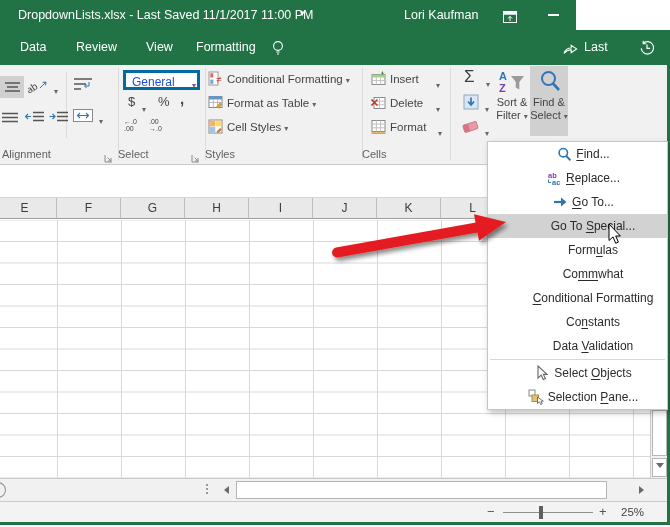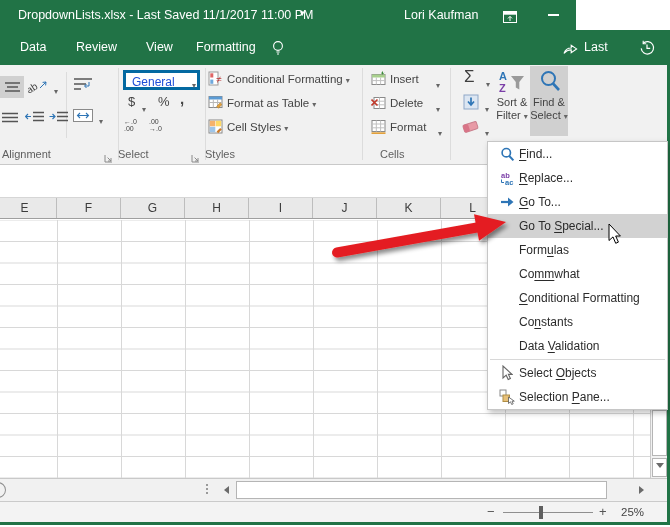--- a/index.html
+++ b/index.html
@@ -36,21 +36,21 @@
   .scrollthumb{background:#fff;border:1px solid #b5b5b5;box-sizing:border-box;}
   .tri-left{width:0;height:0;border:4px solid transparent;border-right:5px solid #6b6b6b;}
   .tri-right{width:0;height:0;border:4px solid transparent;border-left:5px solid #6b6b6b;}
   .tri-down{width:0;height:0;border:4px solid transparent;border-top:5px solid #6b6b6b;}
   .vscroll{left:650px;top:410px;width:17px;height:68px;background:#f1f1f1;border-left:1px solid #c9c9c9;box-sizing:border-box;}
   .statusbar{left:0;top:501px;width:670px;height:21px;background:#f3f3f3;border-top:1px solid #cacaca;box-sizing:border-box;}
   .zoomtxt{font-size:13px;color:#555;}
   
   .menu{left:487px;top:141px;width:181px;height:269px;background:#fff;border:1px solid #c6c6c6;
     box-shadow:2px 3px 6px rgba(0,0,0,.25);box-sizing:border-box;z-index:40;}
-  .menu-item{display:flex;align-items:center;height:24px;padding-left:7px;}
+  .menu-item{display:flex;align-items:center;height:24px;padding-left:7px;justify-content:center;}
   .menu-item.hl{background:#d2d2d2;}
   .mi-icon{width:24px;display:inline-flex;align-items:center;justify-content:center;flex:0 0 24px;}
   .mi-label{font-size:12px;color:#2b2b2b;white-space:nowrap;}
   .ak{text-decoration:underline;text-underline-offset:2px;}
   .menu-sep{border-top:1px solid #d8d8d8;margin:1px 2px;}
   .overlay{left:0;top:0;z-index:60;pointer-events:none;}
 </style>
 </head>
 <body>
 
@@ -229,21 +229,21 @@
     <span class="abs caret" style="left:433px;top:33px;"></span>
     <span class="abs" style="left:371px;top:54px;">
       <svg width="15" height="15">
           <rect x="1" y="1.5" width="13" height="11" fill="#fff" stroke="#8a8a8a"></rect>
           <path d="M1,5 H14 M1,8.8 H14 M5.3,1.5 V12.5 M9.6,1.5 V12.5" stroke="#c0c0c0"></path>
           <path d="M0.5,14.2 h14" stroke="#e2a13c" stroke-width="1.8"></path>
         </svg>
     </span>
     <span class="abs rbtn-label" style="left:390px;top:56px;">Format</span>
     <span class="abs caret" style="left:435px;top:57px;"></span>
-    <span class="abs glabel" style="left:380px;top:83px;width:88px;">Cells</span>
+    <span class="abs glabel" style="left:362px;top:83px;width:88px;">Cells</span>
 
     <span class="abs" style="left:464px;top:2px;font-size:17px;color:#3f3f3f;">Σ</span>
     <span class="abs caret" style="left:483px;top:8px;"></span>
     <span class="abs" style="left:463px;top:29px;">
       <svg width="16" height="16">
           <rect x="1" y="1" width="14" height="14" fill="#dce6f2" stroke="#8fa8c8"></rect>
           <path d="M8,3.5 V9.5 M5,7.5 L8,11 L11,7.5" stroke="#2e75b6" stroke-width="1.7" fill="none"></path>
         </svg>
     </span>
     <span class="abs caret" style="left:482px;top:33px;"></span>

